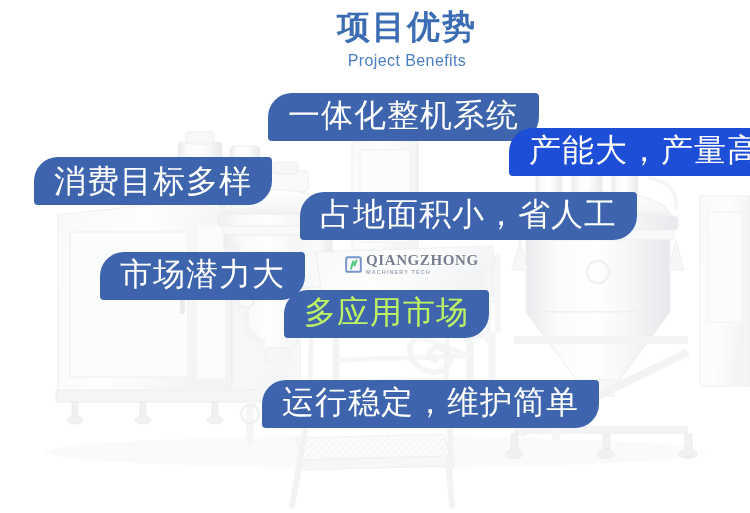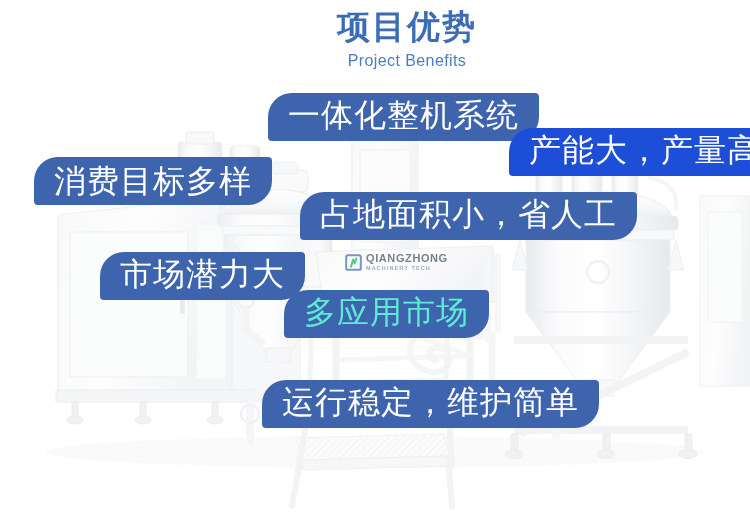--- a/index.html
+++ b/index.html
@@ -90,24 +90,25 @@
     left: 345px; top: 253px;
     z-index: 25;
     display: flex;
     align-items: center;
     gap: 4px;
     opacity: 0.82;
   }
   #logo-mark { flex: 0 0 auto; }
   #logo-text { line-height: 1; }
   #logo-name {
-    font-size: 11px;
+    font-size: 15px;
     font-weight: bold;
     letter-spacing: 0.6px;
     color: #5a6478;
+    font-family: Liberation Serif, serif;
   }
   #logo-sub {
     font-size: 5.5px;
     font-weight: bold;
     letter-spacing: 1.1px;
     color: #8a93a6;
     margin-top: 2px;
   }
 </style>
 </head>
@@ -337,20 +338,20 @@
   </div>
   <div class="badge" id="badge-2" style="background: rgb(61, 100, 173); color: rgb(255, 255, 255); align-items: flex-end;">
     <span class="ctext">消费目标多样</span>
   </div>
   <div class="badge" id="badge-3" style="background: rgb(61, 100, 173); color: rgb(255, 255, 255);">
     <span class="ctext">占地面积小，省人工</span>
   </div>
   <div class="badge" id="badge-4" style="background: rgb(61, 100, 173); color: rgb(255, 255, 255);">
     <span class="ctext">市场潜力大</span>
   </div>
-  <div class="badge" id="badge-6" style="background: rgb(61, 100, 173); color: #5eead4; justify-content: flex-end;">
+  <div class="badge" id="badge-6" style="background: rgb(61, 100, 173); color: #bef264; justify-content: flex-end;">
     <span class="ctext">多应用市场</span>
   </div>
   <div class="badge" id="badge-7" style="background: rgb(61, 100, 173); color: rgb(255, 255, 255);">
     <span class="ctext">运行稳定，维护简单</span>
   </div>
 
 </div>
 
 </body></html>

